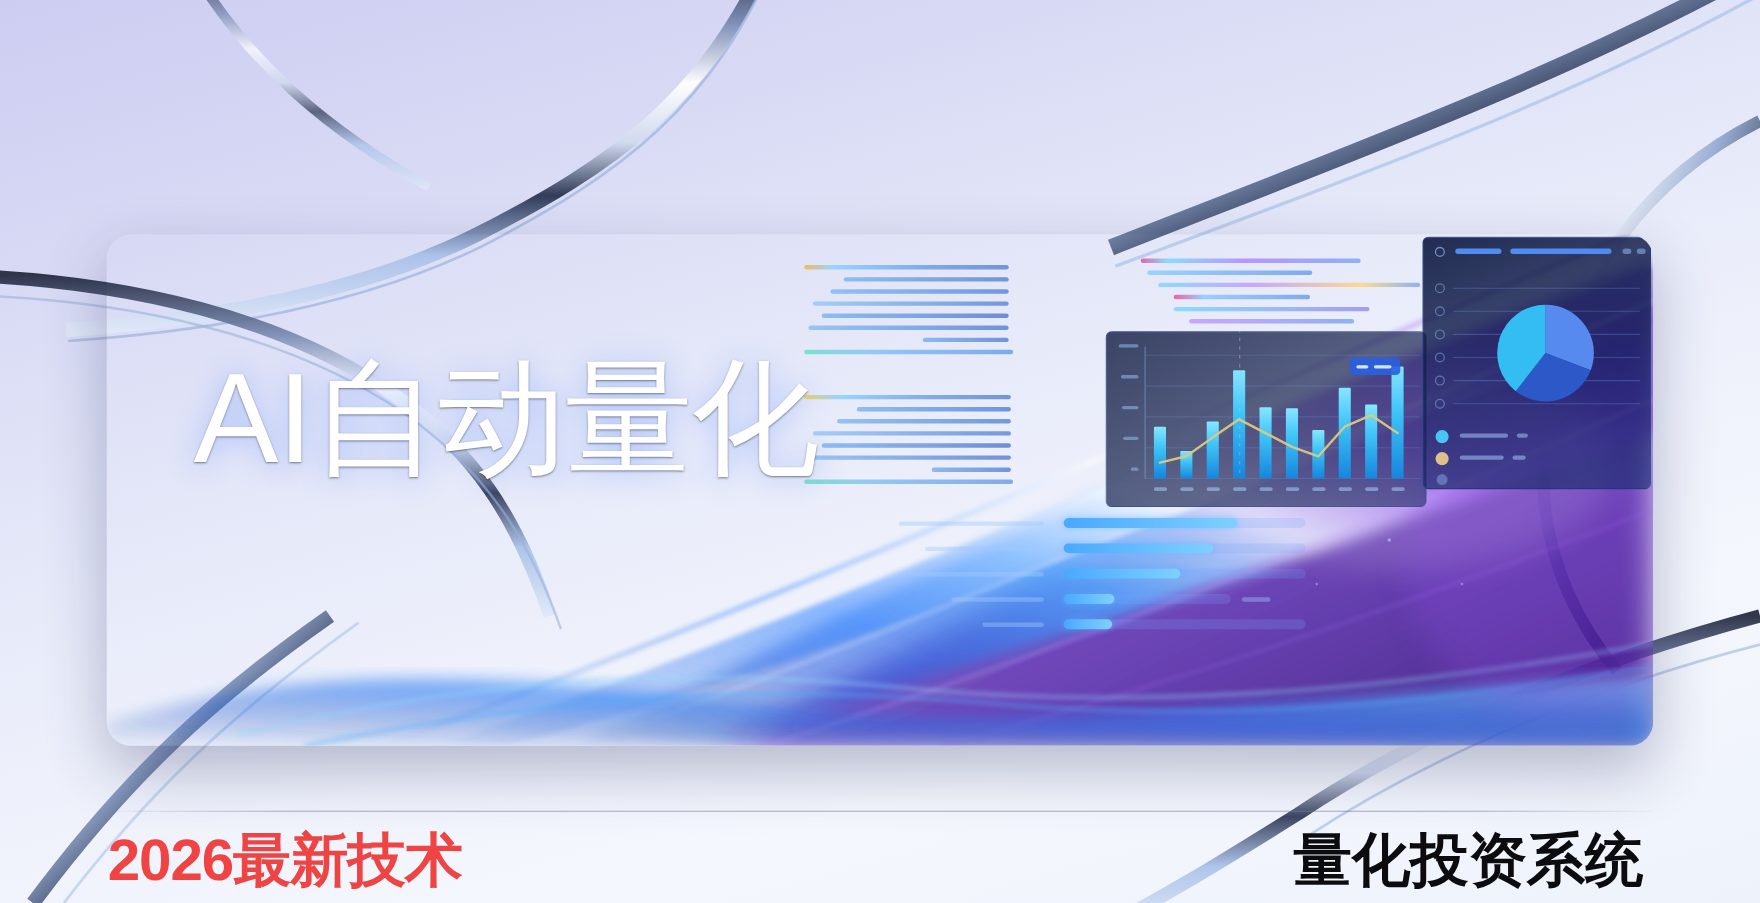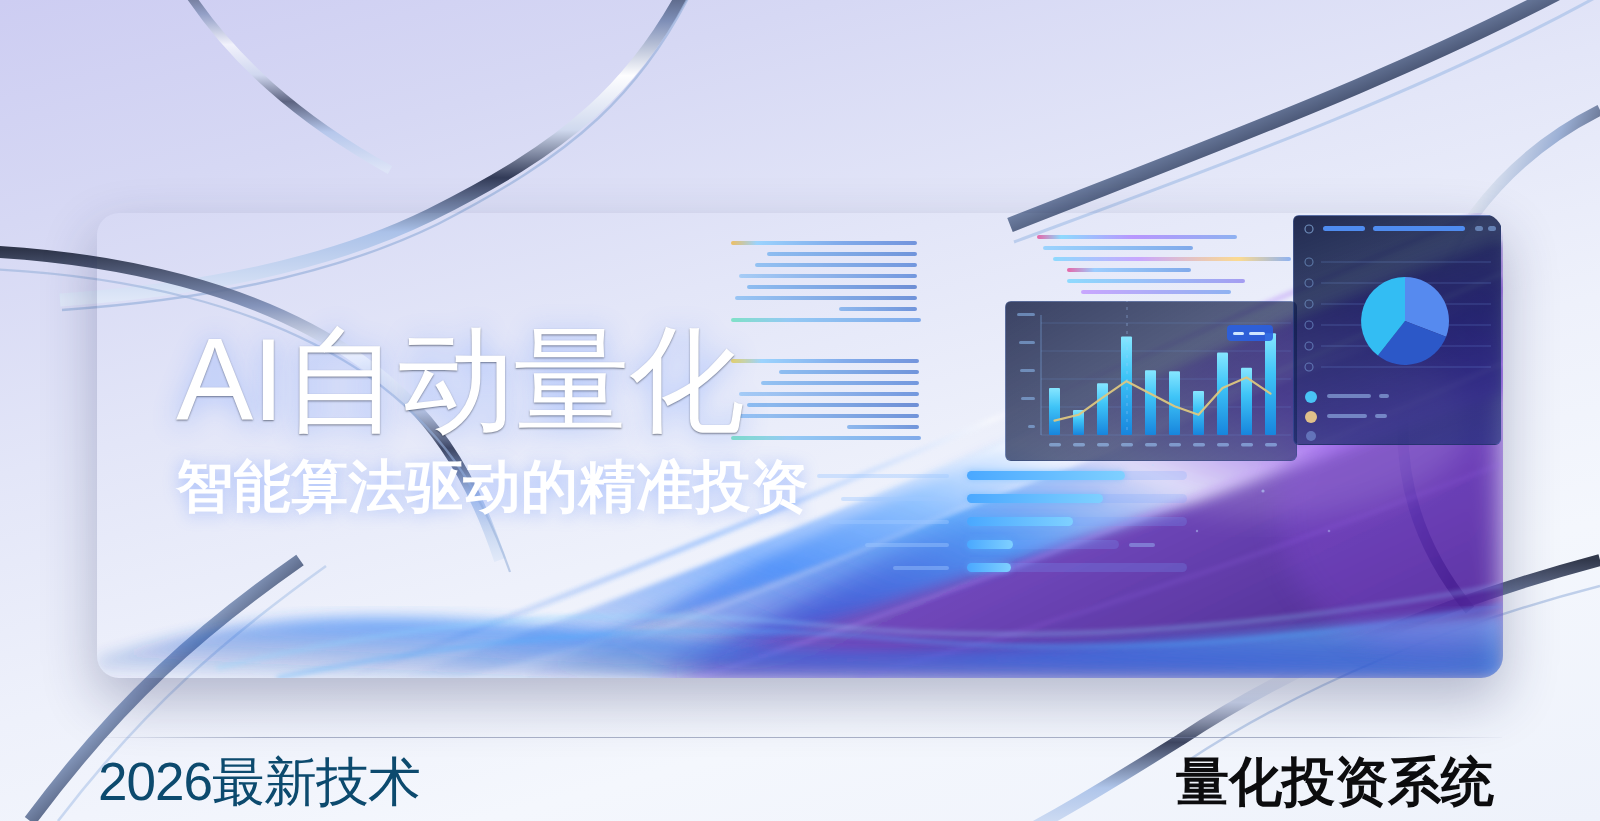--- a/index.html
+++ b/index.html
@@ -58,22 +58,22 @@
                box-shadow:0 0 6px rgba(90,180,255,.5); }
   .pbar-lab { position:absolute; height:4px; border-radius:2px;
               background:rgba(160,200,255,.42); filter:blur(.5px); }
 
   
   .streak { position:absolute; inset:0; pointer-events:none; }
 
   
   .divider { position:absolute; left:96px; top:737px; width:1406px; height:1px;
              background:linear-gradient(90deg,rgba(120,130,165,.05),rgba(110,120,155,.55) 12%,rgba(110,120,155,.55) 88%,rgba(120,130,165,.05)); }
-  .foot-left  { position:absolute; left:98px;  top:747px; font-size:53px; font-weight:400;
-                color:#0c4a6e; letter-spacing:-1px; white-space:nowrap; }
+  .foot-left  { position:absolute; left:98px;  top:747px; font-size:53px; font-weight:700;
+                color:#ef4444; letter-spacing:-1px; white-space:nowrap; }
   .foot-right { position:absolute; right:106px; top:747px; font-size:53px; font-weight:700;
                 color:#0c0c0e; letter-spacing:0px; white-space:nowrap; }
 </style>
 </head>
 <body>
 
 <svg id="bg-ribbons" viewBox="0 0 1600 821" preserveAspectRatio="none">
   <defs>
     <linearGradient id="chrome" x1="0" y1="0" x2="0" y2="1">
       <stop offset="0%" stop-color="#1c2338"></stop>
@@ -348,18 +348,17 @@
 
       <ellipse cx="1180" cy="210" rx="190" ry="95" fill="#ffffff" opacity=".14" filter="url(#soft3)"></ellipse>
       <ellipse cx="1330" cy="300" rx="150" ry="140" fill="#9a52f0" opacity=".22" filter="url(#soft3)"></ellipse>
     </svg>
 
   </div>
 </div>
 
 <div class="headline-wrap">
   <div class="headline">AI自动量化</div>
-  <div class="subheadline">智能算法驱动的精准投资</div>
 </div>
 
 <div class="divider"></div>
 <div class="foot-left">2026最新技术</div>
 <div class="foot-right">量化投资系统</div>
 
 </body></html>

